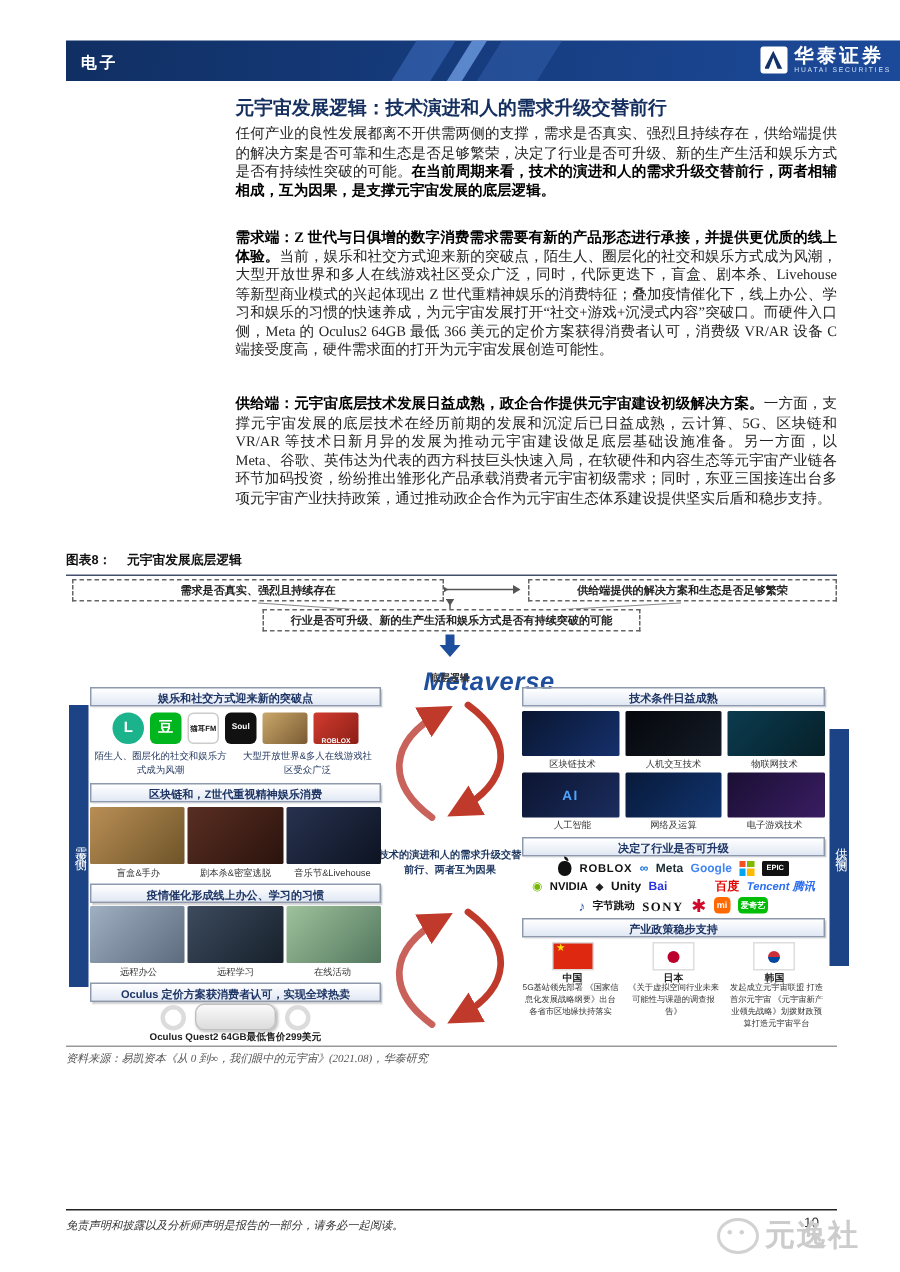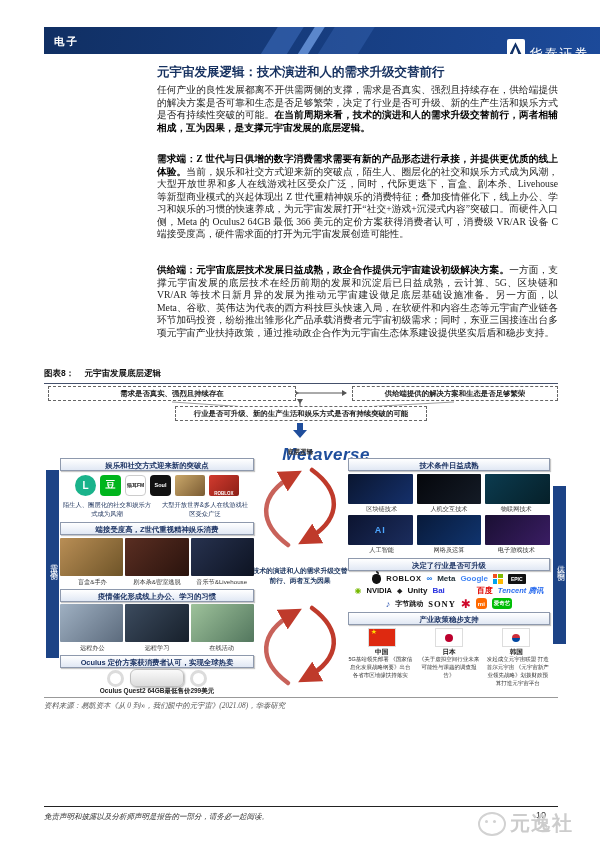--- a/index.html
+++ b/index.html
@@ -11,21 +11,21 @@
   .banner .deco1,.banner .deco2,.banner .deco3{position:absolute;top:-6px;height:40px;background:#3f6fc0;opacity:.55;transform:skewX(-32deg);}
   .banner .deco1{left:225px;width:26px;}
   .banner .deco2{left:262px;width:10px;opacity:.8;background:#6d9ae0;}
   .banner .deco3{left:282px;width:40px;opacity:.35;}
   .section-label{position:absolute;left:10px;bottom:5px;color:#fff;font-size:10.5px;font-weight:bold;letter-spacing:2px;}
   .brand{position:absolute;right:8px;top:3px;display:flex;align-items:center;gap:5px;}
   .ht-icon{position:relative;width:18px;height:18px;background:#fff;border-radius:2px;}
   .ht-icon::before{content:"";position:absolute;inset:3px;background:#123268;
       clip-path:polygon(0 100%,50% 0,100% 100%,74% 100%,50% 38%,26% 100%);}
   .brand-txt{display:flex;flex-direction:column;line-height:1;}
-  .brand-cn{color:#fff;font-size:13px;font-weight:normal;letter-spacing:2px;margin-top:17px;}
+  .brand-cn{color:#fff;font-size:13px;font-weight:bold;letter-spacing:2px;}
   .brand-en{color:#cfe0f5;font-size:4.5px;letter-spacing:1.2px;margin-top:2px;}
   
   .title{position:absolute;left:157px;top:64px;width:402px;font-size:12.5px;font-weight:bold;color:#15305f;}
   .para{position:absolute;left:157px;width:401px;font-family:"Liberation Serif","DejaVu Serif",serif;
         font-size:9.7px;line-height:12.5px;color:#232323;text-align:justify;}
   .para b{color:#000;}
   
   .figlabel{position:absolute;left:44px;top:368px;width:514px;font-size:8.5px;font-weight:bold;color:#111;
             border-bottom:1.5px solid #44506b;padding-bottom:3px;}
   .figlabel .fl{margin-right:8px;}
@@ -164,21 +164,21 @@
   <div class="iconrow">
     <div class="appic" style="background:#1ab38b;border-radius:50%;font-size:10px;">L</div>
     <div class="appic" style="background:#00b51d;font-size:10px;">豆</div>
     <div class="appic" style="background:#fff;border:1px solid #ccc;color:#111;font-size:5px;">猫耳FM</div>
     <div class="appic" style="background:#111;font-size:5.5px;">Soul</div>
     <div class="gamethumb" style="background:linear-gradient(135deg,#caa86a,#7a5b33);"></div>
     <div class="gamethumb" style="background:linear-gradient(135deg,#d23b2f,#8c1f16);">ROBLOX</div>
   </div>
   <div class="capcol" style="left:62px;width:90px;">陌生人、圈层化的社交和娱乐方式成为风潮</div>
   <div class="capcol" style="left:160px;width:90px;">大型开放世界&amp;多人在线游戏社区受众广泛</div>
-  <div class="band" style="left:60px;top:522px;width:194px;">端接受度高，Z世代重视精神娱乐消费</div>
+  <div class="band" style="left:60px;top:522px;width:194px;">区块链和，Z世代重视精神娱乐消费</div>
   <div class="photorow" style="top:538px;">
     <div class="photo" style="background:linear-gradient(135deg,#b98e55,#6e5428);"></div>
     <div class="photo" style="background:linear-gradient(135deg,#5a2e22,#2a130d);"></div>
     <div class="photo" style="background:linear-gradient(135deg,#27324f,#0d1322);"></div>
   </div>
   <div class="labelrow" style="top:578px;">
     <span>盲盒&amp;手办</span>
     <span>剧本杀&amp;密室逃脱</span>
     <span>音乐节&amp;Livehouse</span>
   </div>

